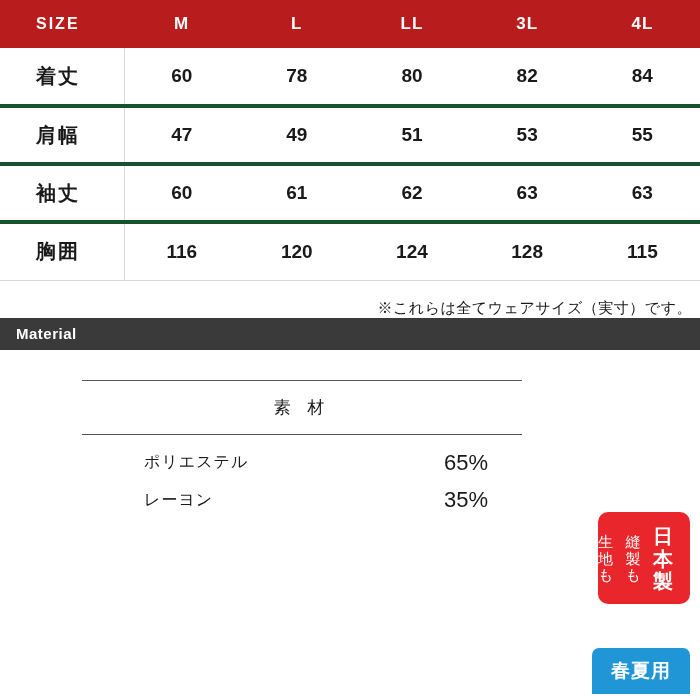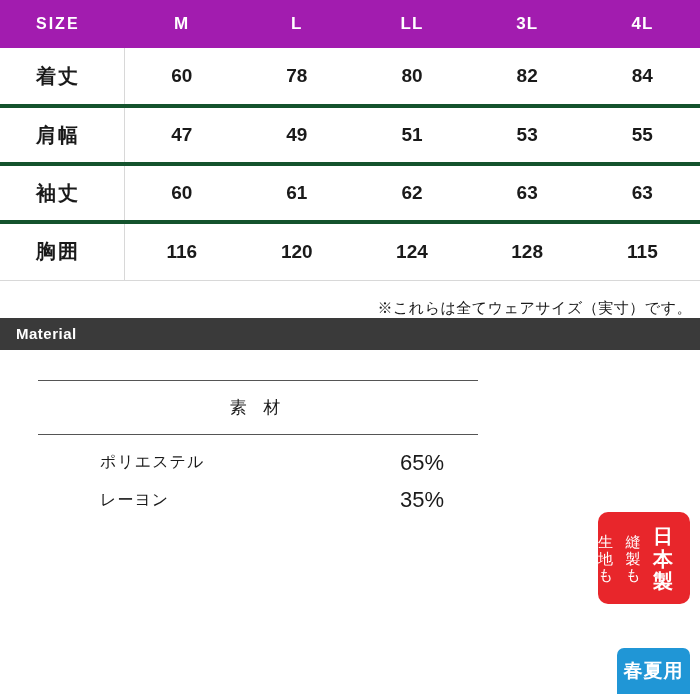--- a/index.html
+++ b/index.html
@@ -17,21 +17,21 @@
     height: 700px;
   }
 
   
   table.size-table {
     width: 700px;
     border-collapse: collapse;
     table-layout: fixed;
   }
   table.size-table thead th {
-    background: #a21caf;
+    background: #b91c1c;
     color: #ffffff;
     font-size: 17px;
     font-weight: bold;
     height: 48px;
     text-align: center;
     letter-spacing: 1px;
   }
   table.size-table thead th.size-label {
     width: 124px;
     text-align: left;
@@ -76,20 +76,21 @@
     display: flex;
     align-items: center;
     padding-left: 16px;
     font-size: 15px;
     font-weight: bold;
     letter-spacing: 0.5px;
   }
 
   .material-wrap {
     padding: 30px 0 0 0;
+    margin-left: 44px;
   }
   table.material-table {
     width: 440px;
     margin-left: 38px;
     border-collapse: collapse;
     table-layout: fixed;
   }
   table.material-table th.mat-head {
     font-size: 17px;
     font-weight: normal;
@@ -147,21 +148,21 @@
     padding-top: 2px;
   }
   .badge-made .l1 { font-size: 15px; letter-spacing: 0.5px; }
   .badge-made .l2 { font-size: 15px; letter-spacing: 0.5px; }
   .badge-made .l3 { font-size: 20px; font-weight: bold; letter-spacing: 1px; }
 
   .badge-season {
     position: absolute;
     right: 10px;
     top: 648px;
-    width: 73px;
+    width: 98px;
     height: 46px;
     border-radius: 7px 7px 0 0;
     background: #2096d6;
     color: #fff;
     display: flex;
     align-items: center;
     justify-content: center;
     font-size: 19px;
     font-weight: bold;
     letter-spacing: 1px;

